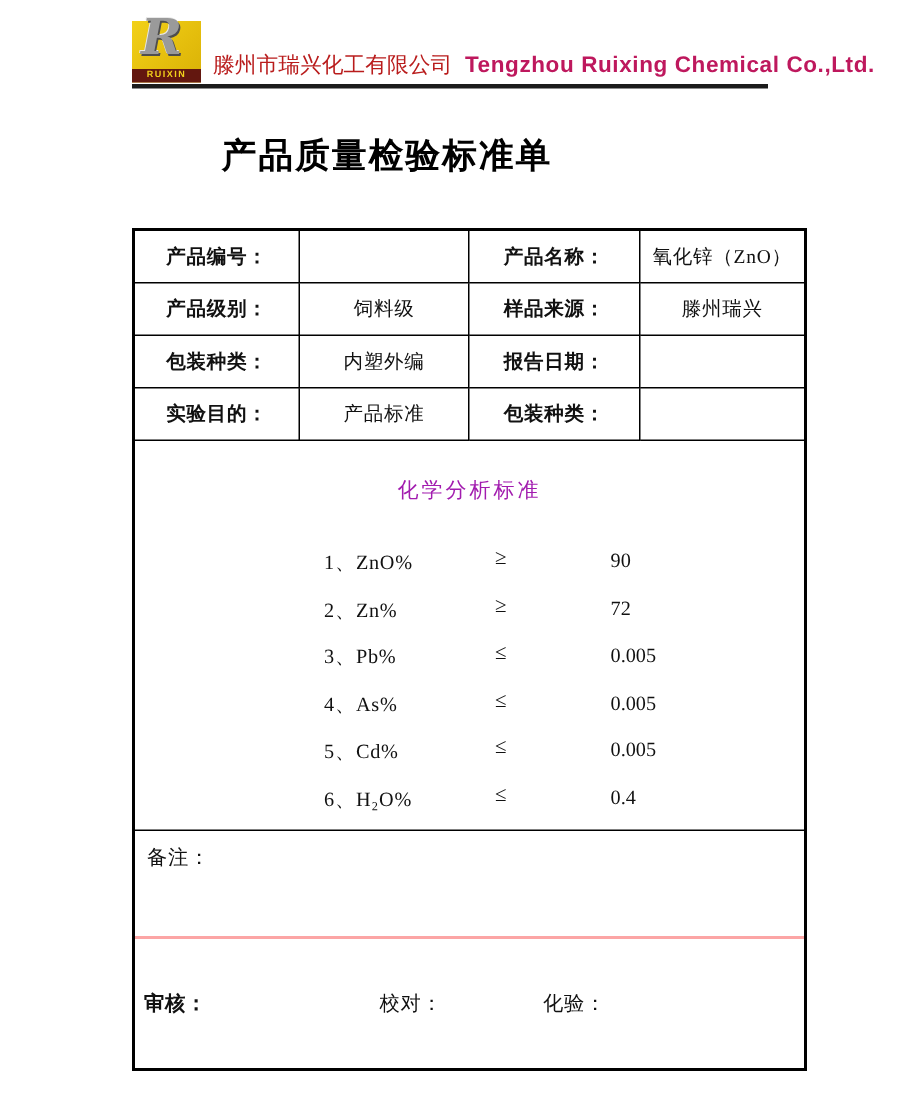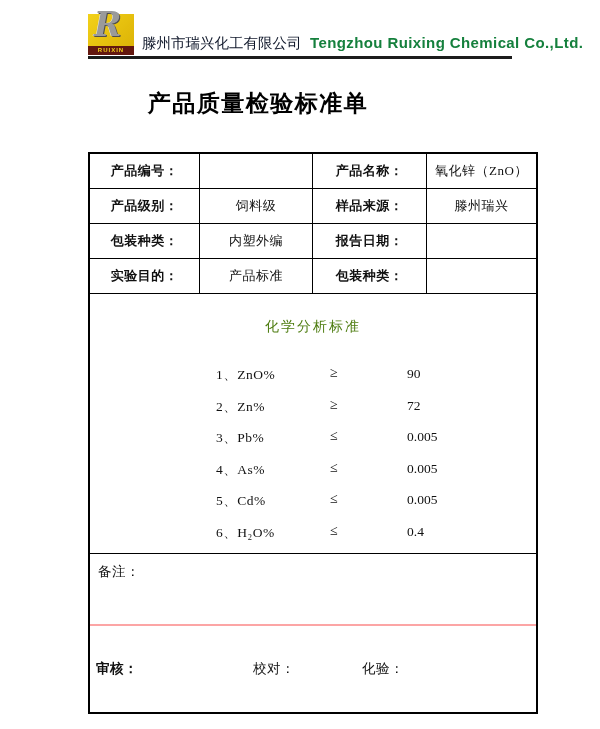--- a/index.html
+++ b/index.html
@@ -10,23 +10,23 @@
   
   .logo { position:absolute; left:88px; top:14px; width:46px; height:41px;
           background:linear-gradient(135deg,#f2d119 0%, #e4bd0c 60%, #d9b106 100%); }
   .logo-r { position:absolute; left:6px; top:-6px; font-family:"DejaVu Serif", serif;
             font-style:italic; font-weight:bold; font-size:33px; line-height:1;
             color:#9a9a9a; text-shadow:1px 1px 0 #4e4e4e, -0.5px -0.5px 0 #e8e8e8; }
   .logo-band { position:absolute; left:0; bottom:0; width:100%; height:9px;
                background:#63170f; color:#f2d11b; font-size:6px; font-weight:bold;
                letter-spacing:1px; text-align:center; line-height:9px; }
   .company-line { position:absolute; left:142px; top:34px; width:420px; white-space:nowrap; }
-  .company-cn { font-family:"Liberation Serif", serif; font-size:14.5px; color:#0f172a; }
+  .company-cn { font-family:"Liberation Serif", serif; font-size:14.5px; color:#b91c1c; }
   .company-en { font-family:"Liberation Sans", sans-serif; font-size:15px; font-weight:bold;
-                color:#15803d; letter-spacing:0.4px; margin-left:4px; }
+                color:#be185d; letter-spacing:0.4px; margin-left:4px; }
   .header-rule { position:absolute; left:88px; top:56px; width:424px; height:2.5px; background:#1c1c1c; }
 
   
   .doc-title { position:absolute; left:0; top:88px; width:516px; text-align:center;
                font-size:23px; font-weight:bold; letter-spacing:1.5px; color:#000; }
 
   
   .sheet { position:absolute; left:88px; top:152px; width:450px; height:562px;
            border:2px solid #000; display:flex; flex-direction:column; background:#fff; }
   .info-grid { display:grid; grid-template-columns:110px 113px 114px 1fr;
@@ -34,21 +34,21 @@
   .cell { border-right:1px solid #000; border-bottom:1px solid #000;
           display:flex; align-items:center; justify-content:center;
           font-size:13px; overflow:hidden; }
   .cell.c4 { border-right:none; }
   .cell.lab { font-weight:bold; font-family:"Liberation Sans", sans-serif; letter-spacing:0.5px; }
   .cell.val { font-weight:normal; font-family:"Liberation Serif", serif; letter-spacing:0.5px; }
 
   .analysis { position:relative; height:260px; border-bottom:1px solid #000;
               font-family:"Liberation Serif", serif; }
   .analysis-title { position:absolute; top:24px; left:0; width:100%; text-align:center;
-                    font-size:14px; letter-spacing:2px; color:#4d7c0f; }
+                    font-size:14px; letter-spacing:2px; color:#a21caf; }
   .analysis-items { position:absolute; top:64px; left:0; right:0; }
   .a-row { position:relative; height:31.5px; }
   .a-name { position:absolute; left:126px; top:8px; font-size:13.5px; letter-spacing:0.5px; }
   .a-sym  { position:absolute; left:240px; top:7px; font-size:14px; }
   .a-val  { position:absolute; left:317px; top:8px; font-size:13.5px; }
 
   .remarks { height:72px; border-bottom:2px solid #fca5a5; padding:9px 0 0 8px;
              font-family:"Liberation Serif", serif; font-size:13.5px; letter-spacing:0.5px; }
   .signoff { position:relative; flex:1; font-family:"Liberation Serif", serif; font-size:13.5px; }
   .signoff .s1 { position:absolute; left:6px;  top:34px; letter-spacing:0.5px;font-weight:bold; }

